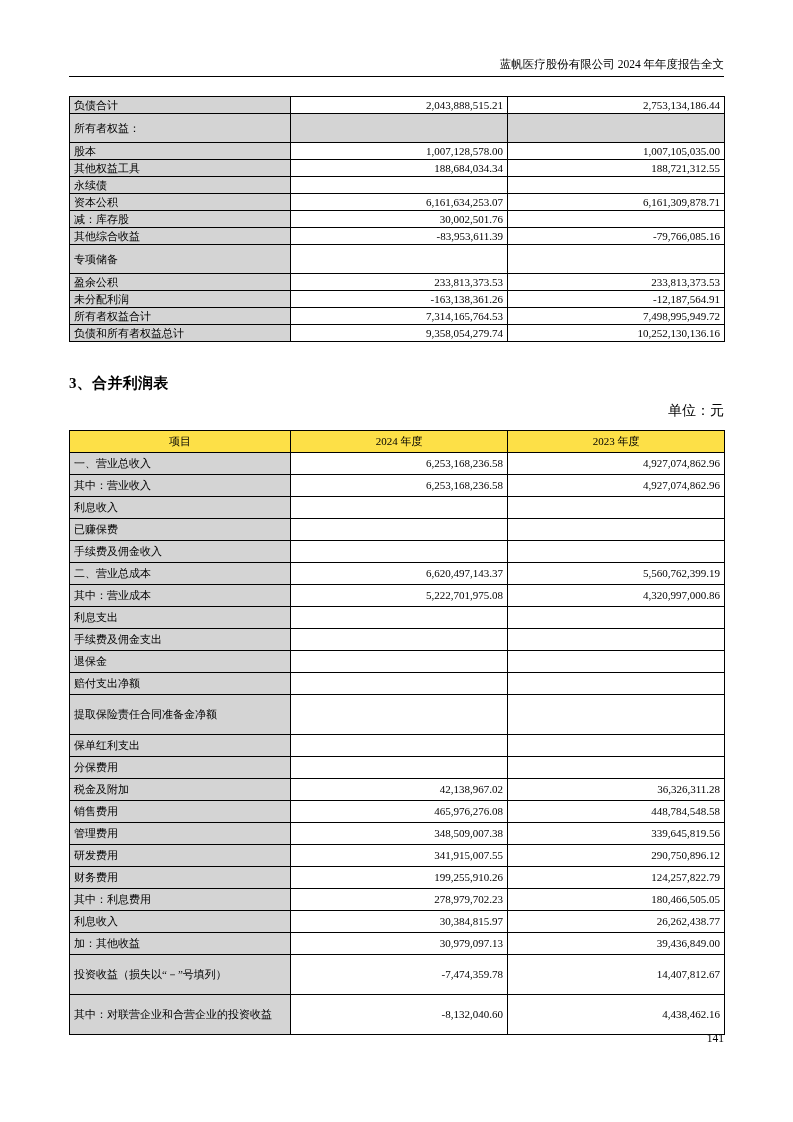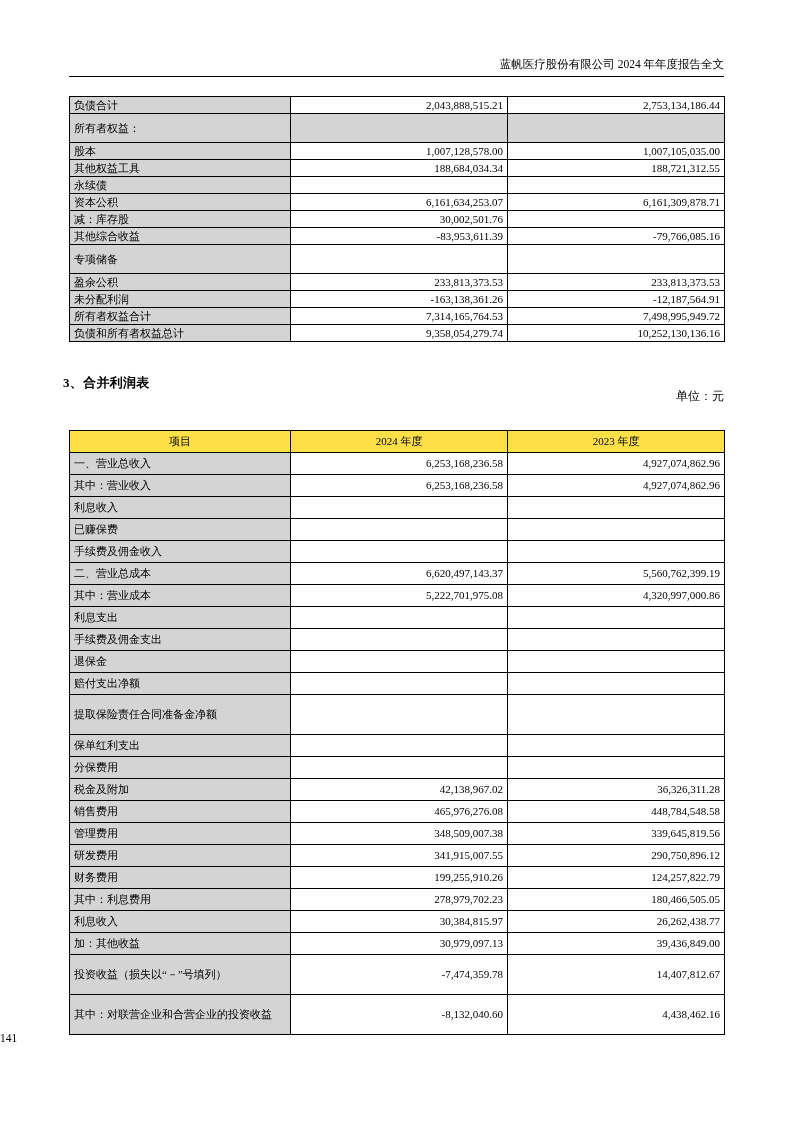--- a/index.html
+++ b/index.html
@@ -82,48 +82,49 @@
   }
   #tbl-balance col.c1 { width: 221px; }
   #tbl-balance col.c2 { width: 217px; }
   #tbl-balance col.c3 { width: 217px; }
   #tbl-balance tr { height: 17px; }
   #tbl-balance tr.tall { height: 29px; }
 
   
   .sec-head {
     position: absolute;
-    left: 63px; top: 374px;
-    font-size: 13px;
+    left: 69px; top: 374px;
+    font-size: 15px;
     font-weight: bold;
     letter-spacing: 0.3px;
   }
   .unit-note {
     position: absolute;
-    left: 69px; top: 388px;
+    left: 69px; top: 402px;
     width: 655px;
     text-align: right;
-    font-size: 12px;
+    font-size: 14px;
   }
 
   
   #tbl-income {
     left: 69px; top: 430px; width: 655px;
   }
   #tbl-income col.c1 { width: 221px; }
   #tbl-income col.c2 { width: 217px; }
   #tbl-income col.c3 { width: 217px; }
   #tbl-income tr { height: 22px; }
   #tbl-income tr.tall2 { height: 40px; }
 
   
   .page-num {
     position: absolute;
     left: 0; top: 1032px;
     width: 724px;
+    text-align: right;
     font-size: 11.5px;
   }
 </style>
 </head>
 <body>
 
 <div class="page">
 
   <div class="doc-header">蓝帆医疗股份有限公司 2024 年年度报告全文</div>
   <div class="header-rule"></div>

